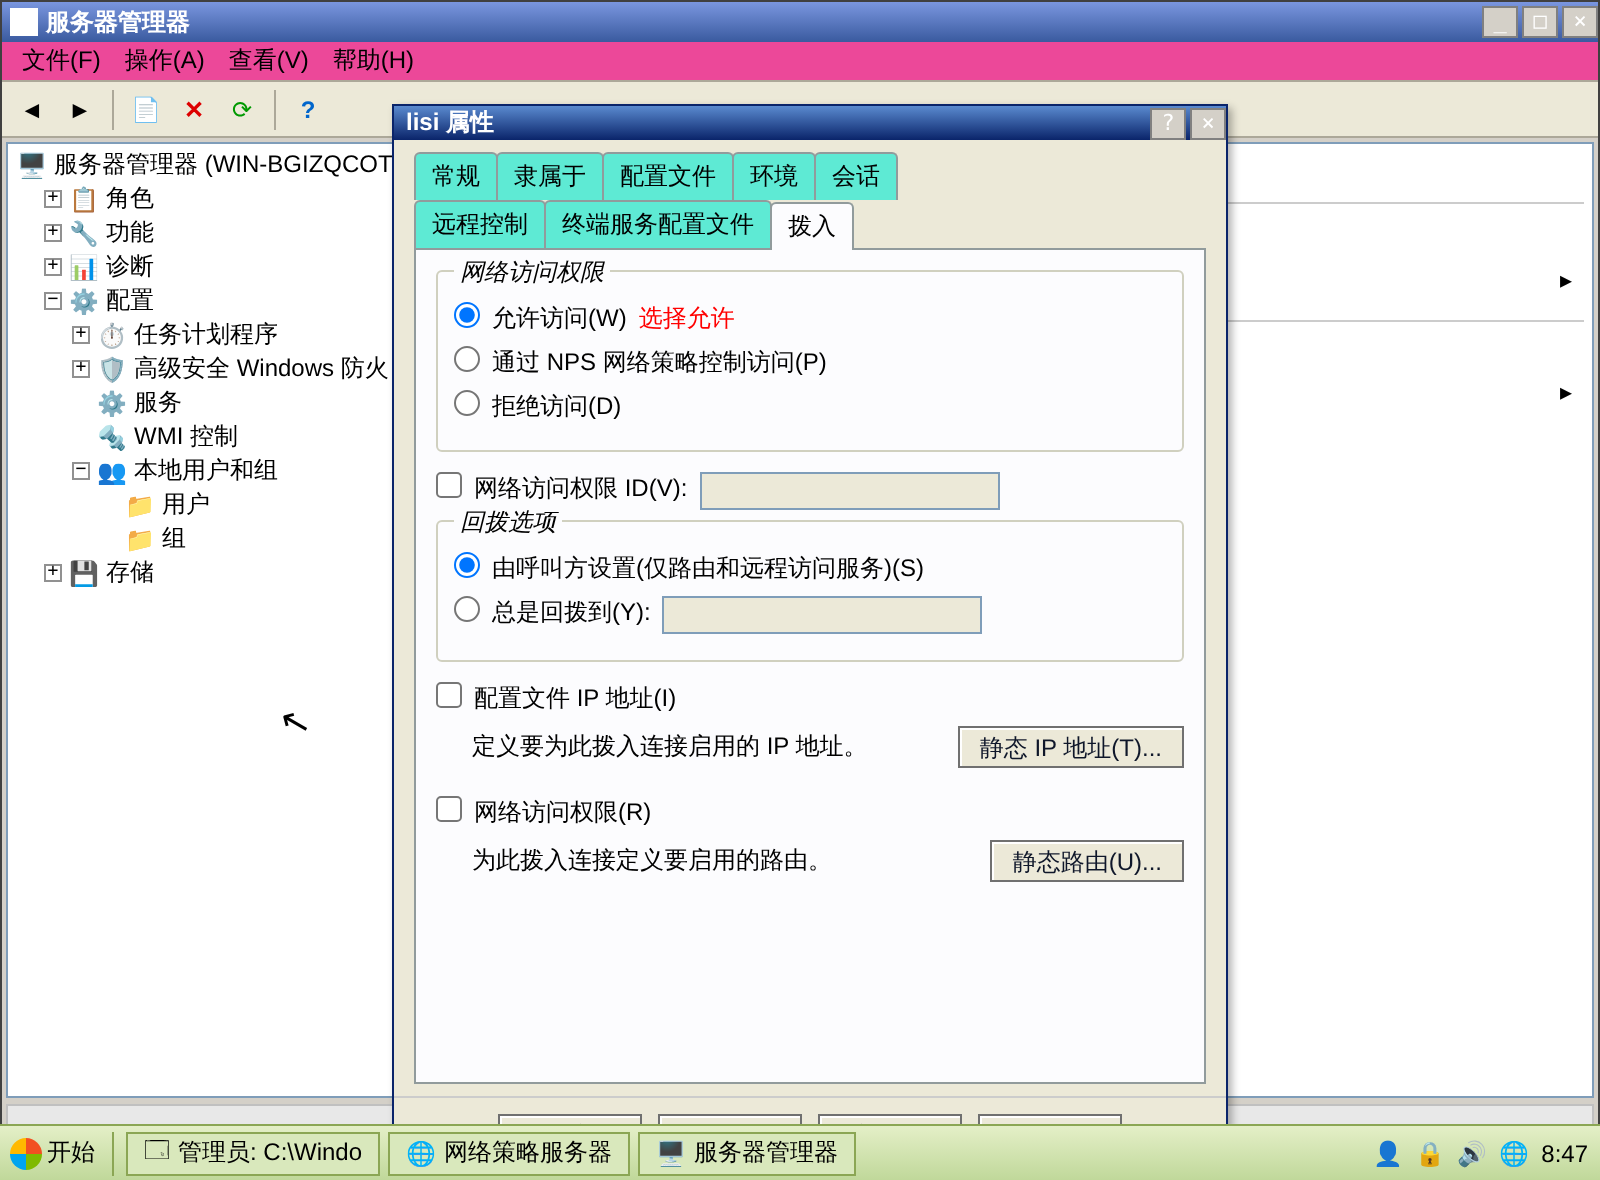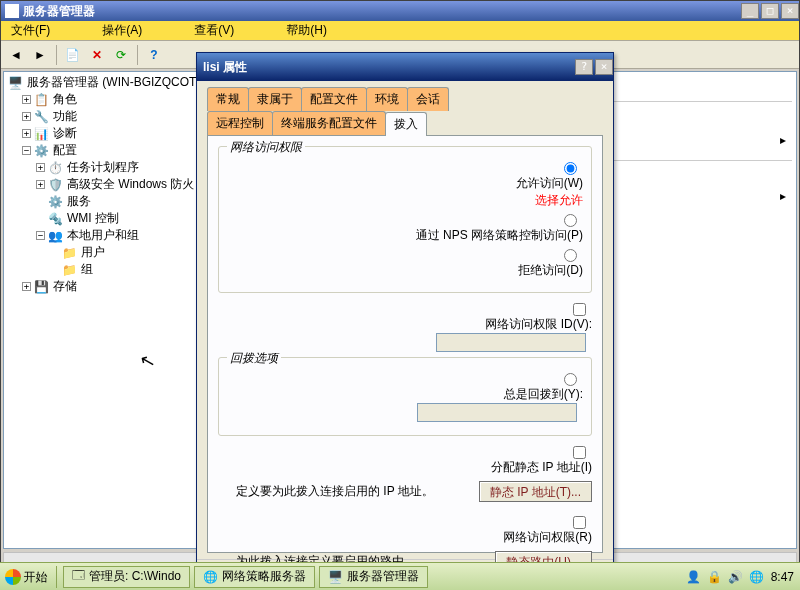--- a/index.html
+++ b/index.html
@@ -6,65 +6,65 @@
 body { background: #7a7a7a; width: 800px; height: 590px; overflow: hidden; position: relative; }
 
 
 .main-win { position: absolute; top: 0; left: 0; width: 800px; height: 572px; background: #d4d0c8; border: 1px solid #404040; }
 .titlebar { height: 20px; background: linear-gradient(#7a96df, #3a5a9f); color: #fff; display: flex; align-items: center; padding-left: 4px; }
 .titlebar .appicon { width: 14px; height: 14px; background: #fff; margin-right: 4px; }
 .titlebar .title { flex: 1; font-weight: bold; }
 .winbtns { display: flex; }
 .winbtn { width: 18px; height: 16px; background: #d4d0c8; border: 1px solid #808080; margin-left: 2px; text-align: center; line-height: 13px; font-family: monospace; font-size: 11px; cursor: default; }
 
-.menubar { height: 20px; background: #fde047; border-bottom: 1px solid #aca899; display: flex; align-items: center; padding-left: 4px; gap: 40px; }
+.menubar { height: 20px; background: #ec4899; border-bottom: 1px solid #aca899; display: flex; align-items: center; padding-left: 4px; }
 .menubar span { padding: 2px 6px; cursor: default; }
 
 .toolbar { height: 28px; background: #ece9d8; border-bottom: 1px solid #aca899; display: flex; align-items: center; padding-left: 4px; gap: 2px; }
 .tbtn { width: 22px; height: 22px; border: 1px solid transparent; display: flex; align-items: center; justify-content: center; cursor: default; }
 .tsep { width: 1px; height: 20px; background: #aca899; margin: 0 3px; }
 
 .mainbody { display: flex; height: calc(100% - 88px); }
 .tree { width: 200px; background: #fff; border: 1px solid #7f9db9; overflow: auto; margin: 2px; padding: 2px; }
 .tree-row { display: flex; align-items: center; height: 17px; white-space: nowrap; cursor: default; }
 .tree-exp { width: 9px; height: 9px; border: 1px solid #919191; text-align: center; line-height: 7px; font-size: 9px; margin-right: 3px; font-family: monospace; cursor: pointer; }
 .tree-icon { width: 16px; height: 14px; margin-right: 3px; display: inline-flex; align-items: center; justify-content: center; }
 .ind0 { padding-left: 2px; } .ind1 { padding-left: 16px; } .ind2 { padding-left: 30px; } .ind3 { padding-left: 44px; }
 
 .right-panel { flex: 1; background: #fff; border: 1px solid #7f9db9; margin: 2px 2px 2px 0; padding: 4px; }
 .right-panel h4 { font-weight: bold; border-bottom: 1px solid #ccc; padding: 4px 0; margin-bottom: 6px; }
 .action-link { display: flex; justify-content: space-between; padding: 4px 6px; cursor: pointer; }
 
 
 .dialog { position: absolute; top: 52px; left: 196px; width: 418px; height: 512px; background: #ece9d8; border: 1px solid #0a246a; box-shadow: 2px 2px 4px rgba(0,0,0,0.3); }
-.dlg-title { height: 28px; background: linear-gradient(#5a8acf, #0a246a); color: #fff; display: flex; align-items: center; padding-left: 6px; }
+.dlg-title { height: 17px; background: linear-gradient(#5a8acf, #0a246a); color: #fff; display: flex; align-items: center; padding-left: 6px; }
 .dlg-title .t { flex: 1; font-weight: bold; }
 .dlg-body { padding: 6px 10px; }
 
 .tabs-row { display: flex; }
-.tab { border: 1px solid #919b9c; border-bottom: none; padding: 3px 8px; background: #fdba74; cursor: pointer; margin-right: -1px; border-radius: 3px 3px 0 0; }
+.tab { border: 1px solid #919b9c; border-bottom: none; padding: 3px 8px; background: #5eead4; cursor: pointer; margin-right: -1px; border-radius: 3px 3px 0 0; }
 .tab.active { background: #fcfcfe; position: relative; top: 1px; }
 .tab-content { border: 1px solid #919b9c; background: #fcfcfe; padding: 10px; height: 418px; }
 
 .group { border: 1px solid #d0d0bf; border-radius: 3px; padding: 10px 8px 8px; margin-bottom: 10px; position: relative; }
 .group-title { position: absolute; top: -8px; left: 8px; background: #fcfcfe; padding: 0 3px; font-style: italic; }
-.radio-row, .check-row { display: flex; align-items: flex-end; margin: 5px 0; flex-direction: column; }
+.radio-row, .check-row { display: flex; align-items: flex-start; margin: 5px 0; }
 .radio-row input, .check-row input { margin-right: 6px; }
 .red-note { color: #ff0000; margin-left: 6px; }
 .textfield { border: 1px solid #7f9db9; height: 19px; background: #fff; padding: 1px 3px; }
 .textfield:disabled { background: #ece9d8; }
 .btn { border: 1px solid #707070; background: #ece9d8; padding: 2px 10px; height: 21px; cursor: pointer; box-shadow: inset 1px 1px 0 #fff; }
-.btn:disabled { color: #7f1d1d; }
+.btn:disabled { color: #0f172a; }
 
 .dlg-buttons { display: flex; justify-content: center; gap: 8px; padding: 8px; border-top: 1px solid #ccc; }
 .scrollbar-h { height: 17px; background: #e8e8e8; border: 1px solid #c0c0c0; margin: 1px 2px; }
 
 
 .taskbar { position: absolute; bottom: 0; left: 0; width: 800px; height: 28px; background: linear-gradient(#e4efc7, #c0d89a); border-top: 1px solid #8ba654; display: flex; align-items: center; }
-.start-btn { width: 52px; height: 16px; display: flex; align-items: flex-start; justify-content: center; gap: 3px; cursor: pointer; }
+.start-btn { width: 52px; height: 16px; display: flex; align-items: center; justify-content: center; gap: 3px; cursor: pointer; }
 .start-orb { width: 16px; height: 16px; border-radius: 50%; background: conic-gradient(#f25022 0 25%, #7fba00 25% 50%, #00a4ef 50% 75%, #ffb900 75% 100%); }
 .task-item { height: 22px; border: 1px solid #8ba654; background: #d9e8bc; margin: 0 2px; padding: 2px 8px; display: flex; align-items: center; gap: 4px; cursor: pointer; }
 .tray { margin-left: auto; display: flex; align-items: center; gap: 6px; padding-right: 6px; }
 
 .cursor-arrow { position: absolute; top: 350px; left: 140px; font-size: 18px; pointer-events: none; transform: rotate(-15deg); }
 </style>
 </head>
 <body>
 
 <div class="main-win">
@@ -220,28 +220,32 @@
           </div>
       </div>
       <div class="check-row">
           <input type="checkbox" style="">
           <label>网络访问权限 ID(V):</label> 
           <input class="textfield" style="width: 150px; margin-left: 6px;" disabled="">
         </div>
       <div class="group" style="">
         <div class="group-title">回拨选项</div>
         <div class="radio-row">
+            <input type="radio" name="cb" checked="" style="">
+            <label>由呼叫方设置(仅路由和远程访问服务)(S)</label>
+          </div>
+        <div class="radio-row">
             <input type="radio" name="cb" style="">
             <label>总是回拨到(Y):</label> 
             <input class="textfield" style="width: 160px; margin-left: 6px;" disabled="">
           </div>
       </div>
       <div class="check-row" style="margin-top:10px">
           <input type="checkbox" style="">
-          <label>分配静态 IP 地址(I)</label>
+          <label>配置文件 IP 地址(I)</label>
         </div>
       <div style="display:flex;align-items:center;margin:4px 0 4px 18px">
         <span style="flex:1">定义要为此拨入连接启用的 IP 地址。</span>
         <button class="btn" disabled="">静态 IP 地址(T)...</button>
       </div>
       <div class="check-row" style="margin-top:14px">
           <input type="checkbox" style="">
           <label>网络访问权限(R)</label>
         </div>
       <div style="display:flex;align-items:center;margin:4px 0 4px 18px">

